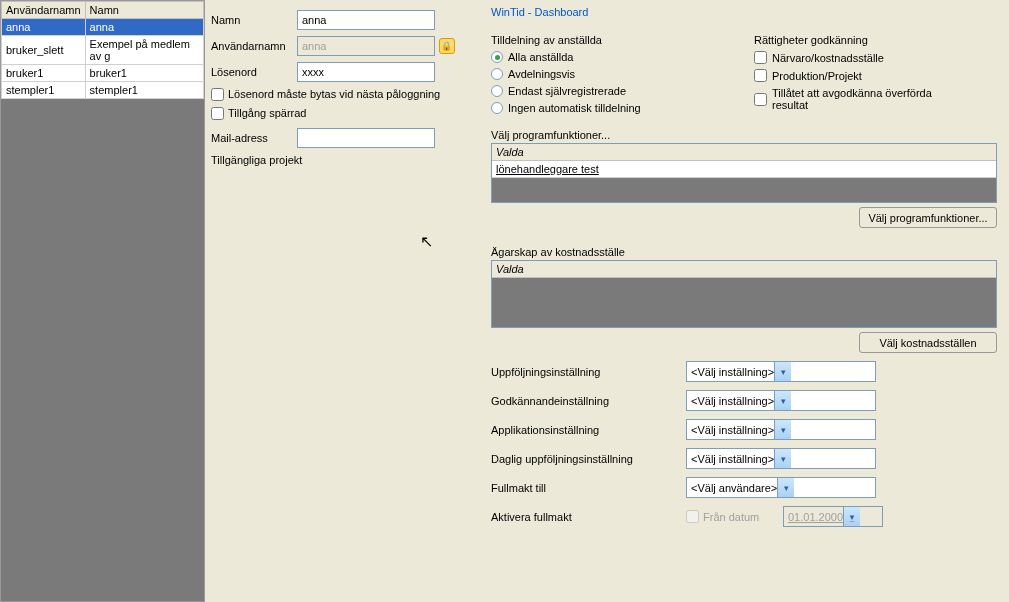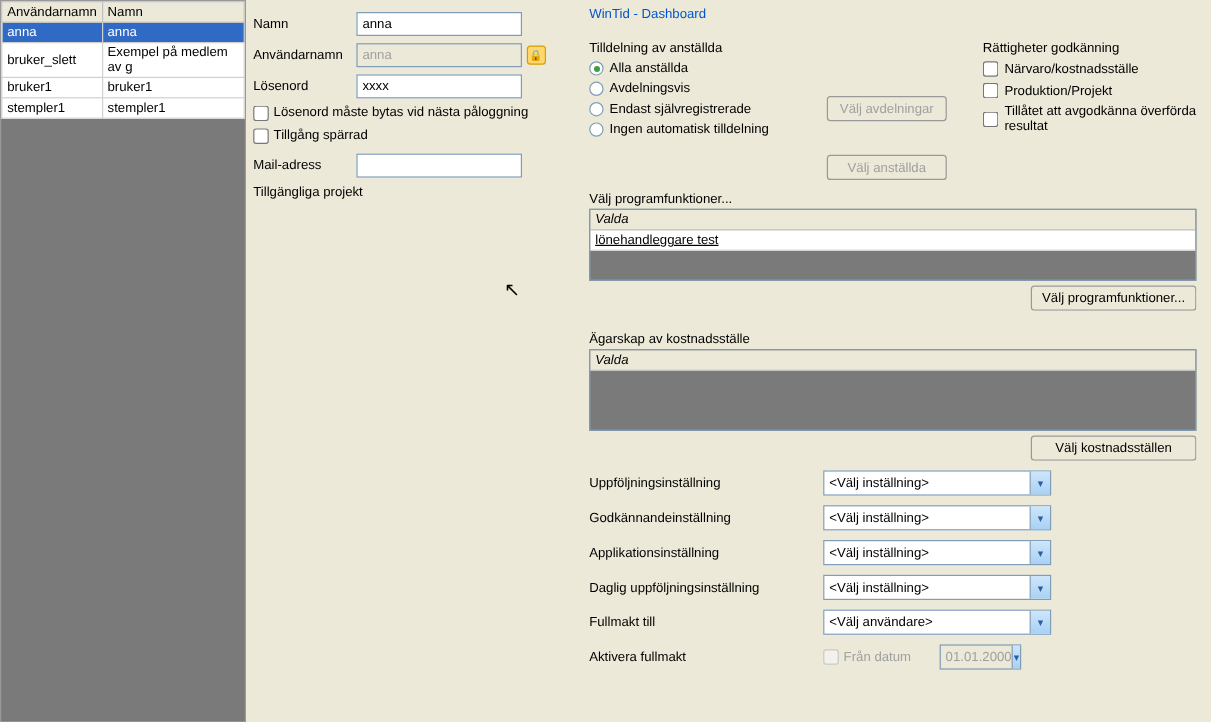--- a/index.html
+++ b/index.html
@@ -38,21 +38,21 @@
 .btn-right { float: right; margin-top: 4px; width: 138px; }
 
 .listbox { border: 1px solid #7f9db9; background: #7a7a7a; margin-top: 2px; }
 .listbox-header { background: #ece9d8; border-bottom: 1px solid #c0c0c0; padding: 2px 4px; font-style: italic; }
 .listbox-item { background: #fff; padding: 2px 4px; border-bottom: 1px solid #d0d0d0; text-decoration: underline; }
 .listbox.tall { height: 60px; }
 .listbox.tall2 { height: 68px; }
 
 .dropdown-row { display: flex; align-items: center; margin: 8px 0; }
 .dropdown-row label { width: 195px; }
-.dropdown { width: 190px; height: 21px; border: 1px solid #7f9db9; background: #fff; display: flex; align-items: center; justify-content: space-between; padding: 0 0 0 4px; }
+.dropdown { width: 190px; height: 21px; border: 1px solid #7f9db9; background: #fff; display: flex; align-items: center; padding: 0 0 0 4px; }
 .dropdown.disabled { background: #ece9d8; color: #a0a0a0; }
 .dropdown-arrow { width: 17px; height: 19px; background: linear-gradient(#cde6fb,#a9d1f4); border-left: 1px solid #7f9db9; display: flex; align-items: center; justify-content: center; color: #4a6; }
 .dropdown-arrow::after { content: "▾"; color: #2b5f9e; font-size: 9px; }
 
 .radio-dot { width: 12px; height: 12px; border: 1px solid #7f9db9; border-radius: 50%; background: #fff; margin-right: 5px; display: inline-flex; align-items: center; justify-content: center; }
 .radio-dot.checked::after { content: ""; width: 5px; height: 5px; background: #39a142; border-radius: 50%; }
 input[type=checkbox]{ width:13px;height:13px;accent-color:#39a142; }
 .cursor { position: absolute; left: 420px; top: 232px; font-size: 16px; pointer-events: none; }
 </style>
 </head>
@@ -134,26 +134,20 @@
           </div>
         <div class="radio-row">
             <span class="radio-dot"></span>
             <span>Endast självregistrerade</span>
           </div>
         <div class="radio-row">
             <span class="radio-dot"></span>
             <span>Ingen automatisk tilldelning</span>
           </div>
       </div>
-      <div style="width:110px;padding-top:18px;">
-        <div style="height:28px;"></div>
-        <button class="btn" disabled="" style="width:100px">Välj avdelningar</button>
-        <div style="height:28px;"></div>
-        <button class="btn" disabled="" style="width:100px">Välj anställda</button>
-      </div>
       <div class="col">
         <div class="subsection-title">Rättigheter godkänning</div>
         <div class="check-row">
             <input type="checkbox" style="">
             <span>Närvaro/kostnadsställe</span>
           </div>
         <div class="check-row">
             <input type="checkbox" style="">
             <span>Produktion/Projekt</span>
           </div>
@@ -214,21 +208,21 @@
         <label>Fullmakt till</label>
         <div class="dropdown">
             <span>&lt;Välj användare&gt;</span>
             <span class="dropdown-arrow"></span>
           </div>
       </div>
       <div class="dropdown-row">
         <label>Aktivera fullmakt</label>
         <input type="checkbox" disabled="" style="margin-right: 4px;">
         <span style="color:#a0a0a0;width:80px;">Från datum</span>
-        <div class="dropdown disabled" style="width:68px;">
+        <div class="dropdown disabled" style="width:100px;text-decoration:underline;">
             <span>01.01.2000</span>
             <span class="dropdown-arrow"></span>
           </div>
       </div>
     </div>
   </div>
 </div>
 
 <div class="cursor">↖</div>
 

